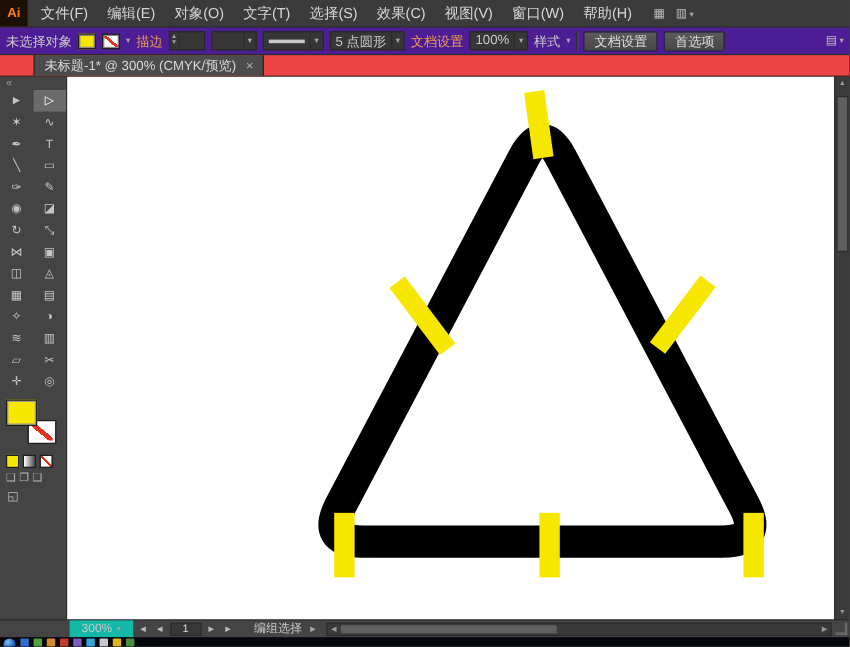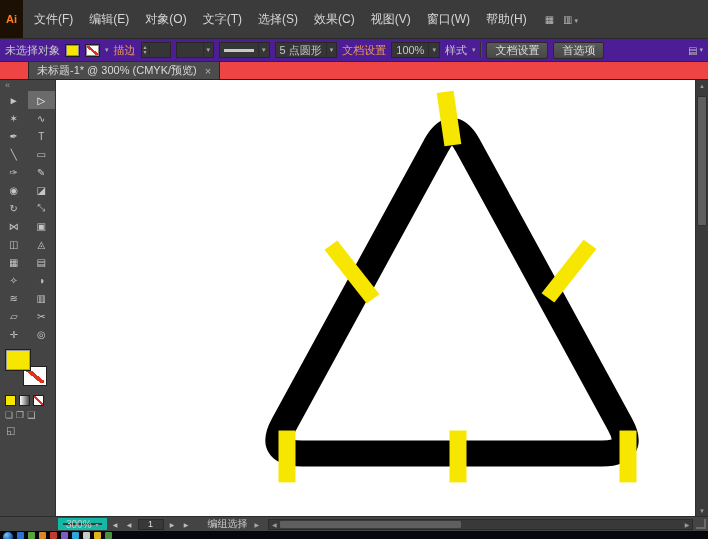--- a/index.html
+++ b/index.html
@@ -10,21 +10,21 @@
     overflow: hidden;
     display: flex; flex-direction: column;
     font-family: "Liberation Sans", "DejaVu Sans", sans-serif;
     background: #3f3f3f;
     color: #cfcfcf;
   }
 
   
   .menubar { flex:0 0 22px; background:#3b3b3b; border-bottom:1px solid #2a2a2a;
              display:flex; align-items:center; font-size:12px; color:#d6d6d6; }
-  .logo { width:23px; height:38px; background:#1c1005; color:#ff7d1a; font-weight:bold;
+  .logo { width:23px; height:22px; background:#1c1005; color:#ff7d1a; font-weight:bold;
           font-size:11px; display:flex; align-items:center; justify-content:center; margin-right:3px; }
   .menu-item { padding:0 8px; line-height:22px; white-space:nowrap; }
   .mb-icons { margin-left:10px; display:flex; align-items:center; gap:9px; color:#bdbdbd; font-size:10px; }
   .mb-icons .dd-arrow { font-size:7px; margin-left:2px; color:#a9a9a9; }
 
   
   .controlbar { flex:0 0 23px; background:#4c1d95; border-bottom:1px solid #2a2a2a;
                 display:flex; align-items:center; gap:5px; padding:0 5px; font-size:11px; color:#c9c9c9; }
   .cb-label { white-space:nowrap; }
   .cb-label.orange { color:#eb9b4d; }
@@ -74,21 +74,21 @@
 
   .vscroll { flex:0 0 13px; background:#3b3b3b; border-left:1px solid #2f2f2f;
              display:flex; flex-direction:column; align-items:center; color:#9b9b9b; }
   .vs-btn { flex:0 0 11px; width:100%; font-size:6px; display:flex; align-items:center; justify-content:center; }
   .vs-track { flex:1 1 auto; width:100%; position:relative; }
   .vs-thumb { position:absolute; left:1px; right:1px; top:5px; height:130px; background:#5f5f5f; border:1px solid #2e2e2e; border-radius:1px; }
 
   
   .statusbar { flex:0 0 14px; background:#444444; border-top:1px solid #2c2c2c;
                display:flex; align-items:center; font-size:10px; color:#c9c9c9; gap:3px; padding:0 2px 0 58px; }
-  .zoom-box { display:flex; align-items:center; height:12px; background:#383838; border:5px solid #14b8a6; padding:0 3px; gap:4px; }
+  .zoom-box { display:flex; align-items:center; height:12px; background:#383838; border:7px solid #14b8a6; padding:0 3px; gap:4px; }
   .zoom-box .dd-arrow { font-size:6px; color:#a9a9a9; }
   .nav-btn { width:11px; height:11px; display:flex; align-items:center; justify-content:center; font-size:6px; color:#bdbdbd; }
   .ab-input { width:26px; height:11px; background:#383838; border:1px solid #2a2a2a; color:#dddddd;
               text-align:center; font-size:9px; line-height:9px; display:flex; align-items:center; justify-content:center; }
   .status-text { margin-left:13px; white-space:nowrap; }
   .status-arrow { font-size:6px; margin-left:4px; color:#a9a9a9; }
   .hscroll { flex:1 1 auto; height:11px; background:#393939; border:1px solid #2b2b2b; margin-left:6px;
              display:flex; align-items:center; }
   .hs-btn { flex:0 0 10px; font-size:6px; text-align:center; color:#9b9b9b; }
   .hs-track { flex:1 1 auto; position:relative; height:100%; }

